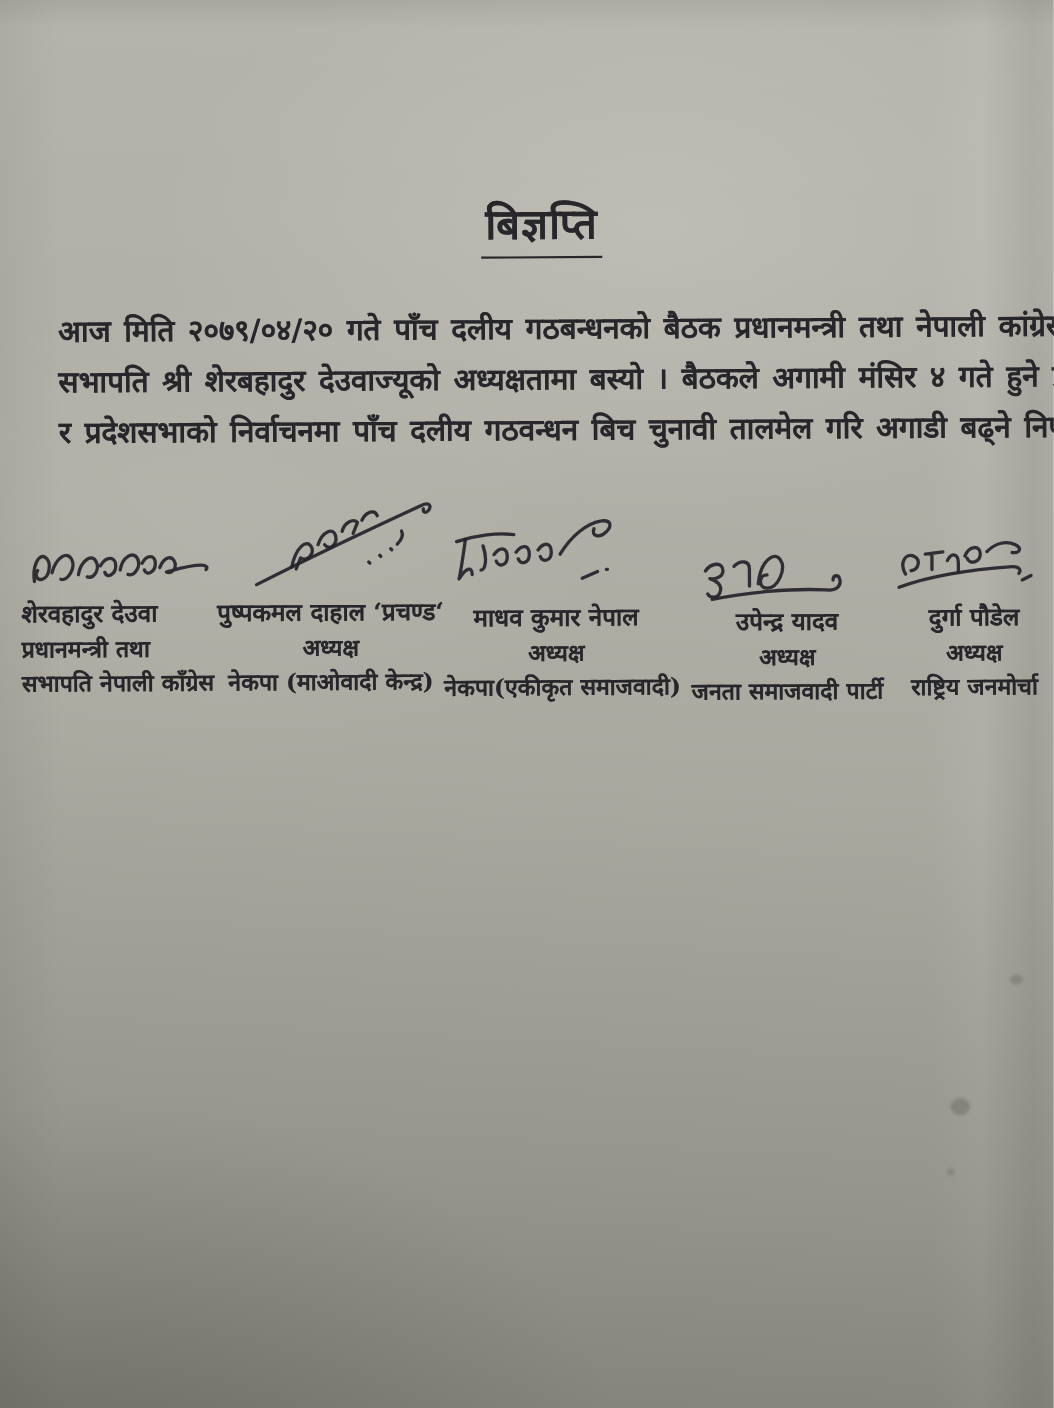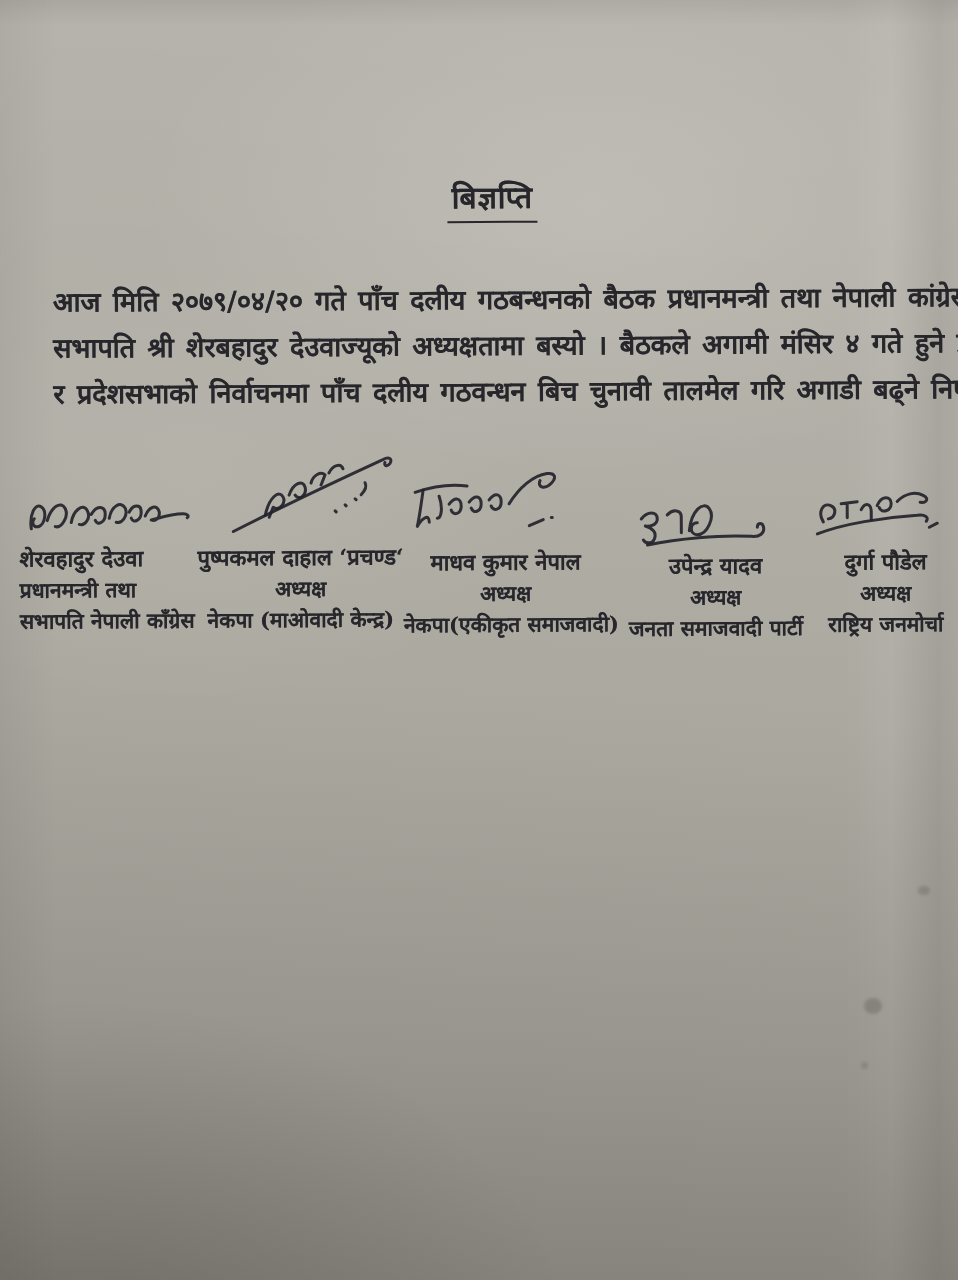--- a/index.html
+++ b/index.html
@@ -32,21 +32,21 @@
   .doc-title-row {
     position: absolute;
     top: 176px;
     left: 0;
     width: 100%;
     text-align: center;
   }
   .doc-title {
     display: inline-block;
     transform: translateX(16px);
-    font-size: 30px;
+    font-size: 38px;
     font-weight: 700;
     letter-spacing: 1px;
     border-bottom: 2.5px solid #26262b;
     padding: 0 4px 4px 4px;
     text-shadow: 0 0 0.6px rgba(38,38,43,0.55);
     font-family: Liberation Mono, monospace;
   }
   .body-text {
     position: absolute;
     top: 277px;

